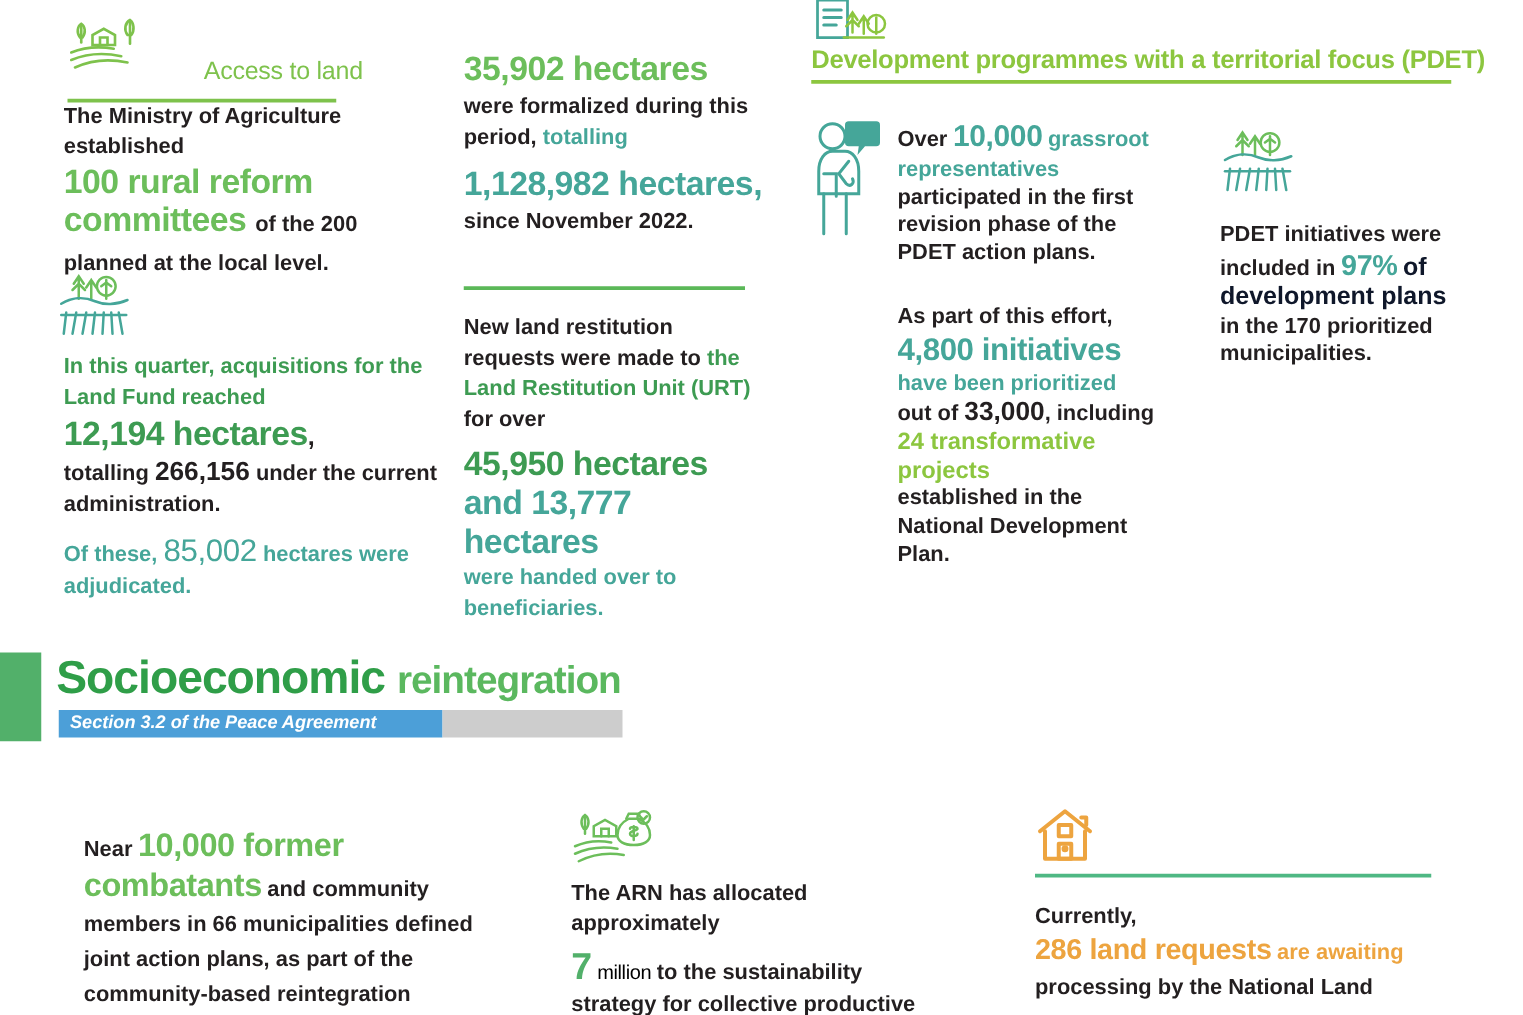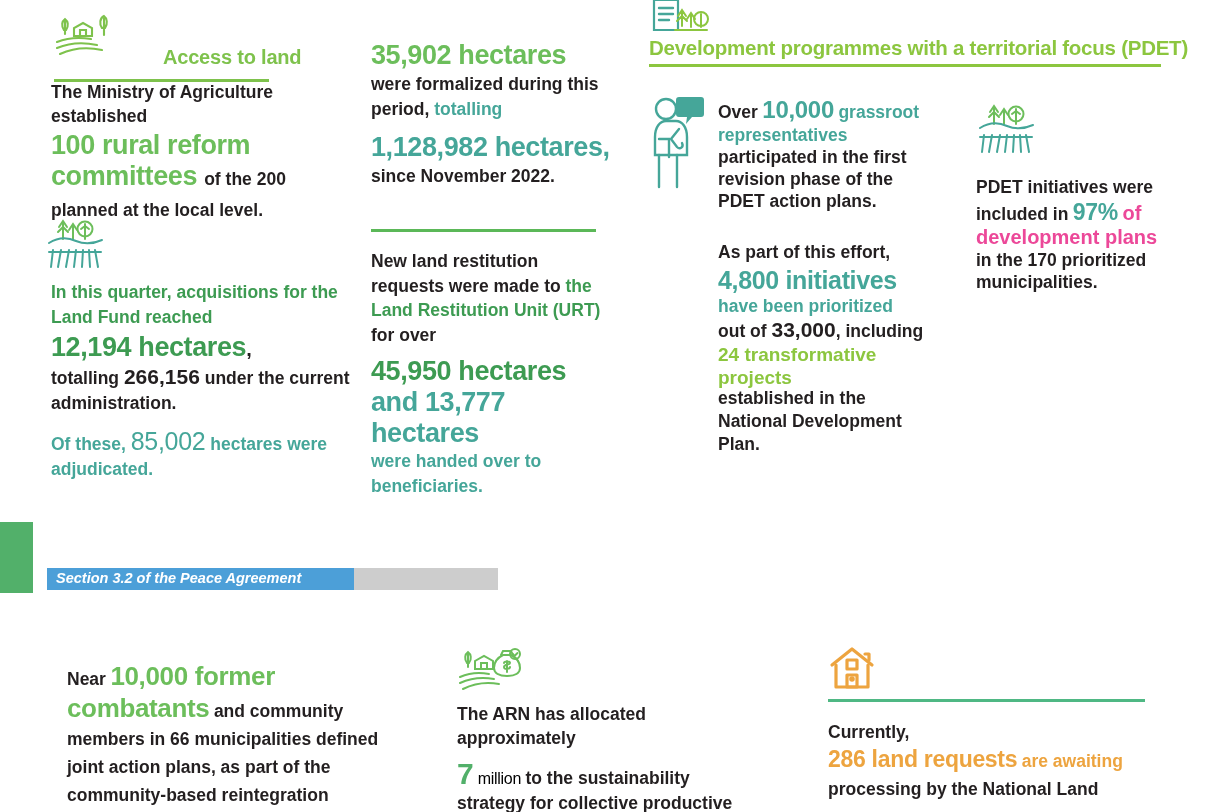--- a/index.html
+++ b/index.html
@@ -17,21 +17,21 @@
   .dgreen { color: #3d9b52; }
   .teal   { color: #45a699; }
 
   
   .acc-head {
     position: absolute; left: 50px; top: 10px; width: 300px; height: 62px;
   }
   .acc-head .ico { position: absolute; left: 4px; top: 2px; }
   .acc-head .lbl {
     position: absolute; left: 113px; top: 36px;
-    font-size: 20px; font-weight: 700; color: #7ec24c; letter-spacing: -0.2px;
+    font-size: 20px; font-weight: 400; color: #7ec24c; letter-spacing: -0.2px;
   }
   .acc-head .rule {
     position: absolute; left: 4px; top: 69px; width: 215px; height: 3px;
     background: #7ec24c;
   }
 
   .acc-body { position: absolute; left: 51px; top: 80px; width: 305px; }
   .acc-body .l1 { font-size: 17.5px; line-height: 24px; font-weight: 700; color: #231f20; }
   .acc-body .l2 { font-size: 27px; line-height: 31px; font-weight: 800; color: #6cbe5b; letter-spacing: -0.4px; margin-top: 2px; }
   .acc-body .l2 .sm { font-size: 17.5px; font-weight: 700; color: #231f20; letter-spacing: 0; }
@@ -86,21 +86,21 @@
   .pdet2 .p { font-size: 17.5px; line-height: 23px; font-weight: 700; color: #231f20; }
   .pdet2 .h { font-size: 25px; line-height: 29px; font-weight: 800; color: #45a699; letter-spacing: -0.35px; margin-top: 2px; }
   .pdet2 .sub { font-size: 17.5px; line-height: 23px; font-weight: 700; color: #45a699; }
   .pdet2 .n { font-size: 21px; font-weight: 800; color: #231f20; }
   .pdet2 .lg { font-size: 19px; line-height: 23px; font-weight: 800; color: #8cc63f; }
 
   .farm-ico2 { position: absolute; left: 978px; top: 100px; }
   .pdet3 { position: absolute; left: 976px; top: 176px; width: 200px; }
   .pdet3 .p { font-size: 17.5px; line-height: 22.5px; font-weight: 700; color: #231f20; }
   .pdet3 .n { font-size: 23px; font-weight: 800; color: #45a699; letter-spacing: -0.3px; }
-  .pdet3 .t { color: #ec4899; font-size: 20px; font-weight: 800; }
+  .pdet3 .t { color: #0f172a; font-size: 20px; font-weight: 800; }
 
   
   .sec-bar { position: absolute; left: 0; top: 522px; width: 33px; height: 71px; background: #52b06a; }
   .sec-title {
     position: absolute; left: 45px; top: 521px;
     font-size: 37px; font-weight: 800; letter-spacing: -0.8px; white-space: nowrap;
   }
   .sec-title .a { color: #2f9e48; }
   .sec-title .bq { color: #5bb85f; font-size: 31px; font-weight: 800; }
   .sec-sub-blue {
@@ -268,20 +268,21 @@
 
   <div class="pdet3">
     <span class="p">PDET initiatives were included in</span>
     <span class="n">97%</span>
     <span class="t">of</span>
     <span class="t">development plans</span>
     <span class="p">in the 170 prioritized municipalities.</span>
   </div>
 
   <span class="sec-bar"></span>
+  <div class="sec-title"><span class="a">Socioeconomic</span> <span class="bq">reintegration</span></div>
   <span class="sec-sub-blue"></span>
   <span class="sec-sub-grey"></span>
   <div class="sec-sub-txt">Section 3.2 of the Peace Agreement</div>
 
   <div class="bot1">
     <span class="p">Near</span>
     <span class="n">10,000 former combatants</span>
     <span class="p">and community members in 66 municipalities defined joint action plans, as part of the community-based reintegration strategy.</span>
   </div>
 

